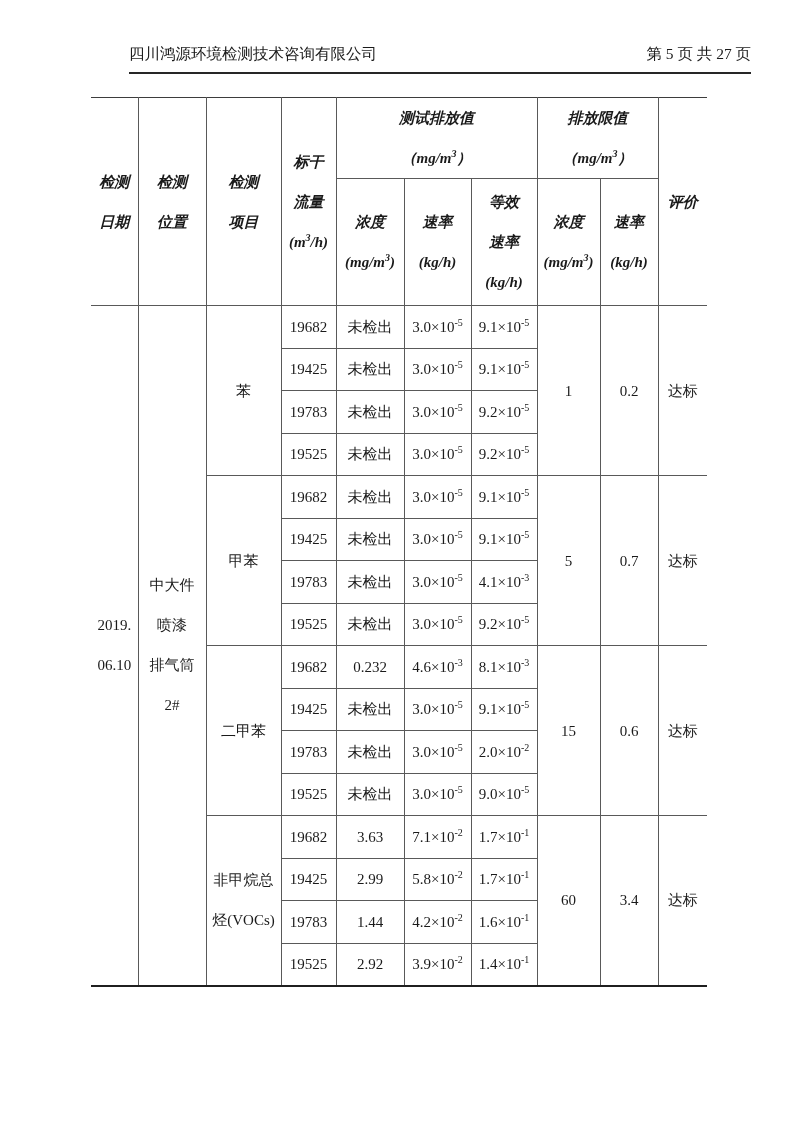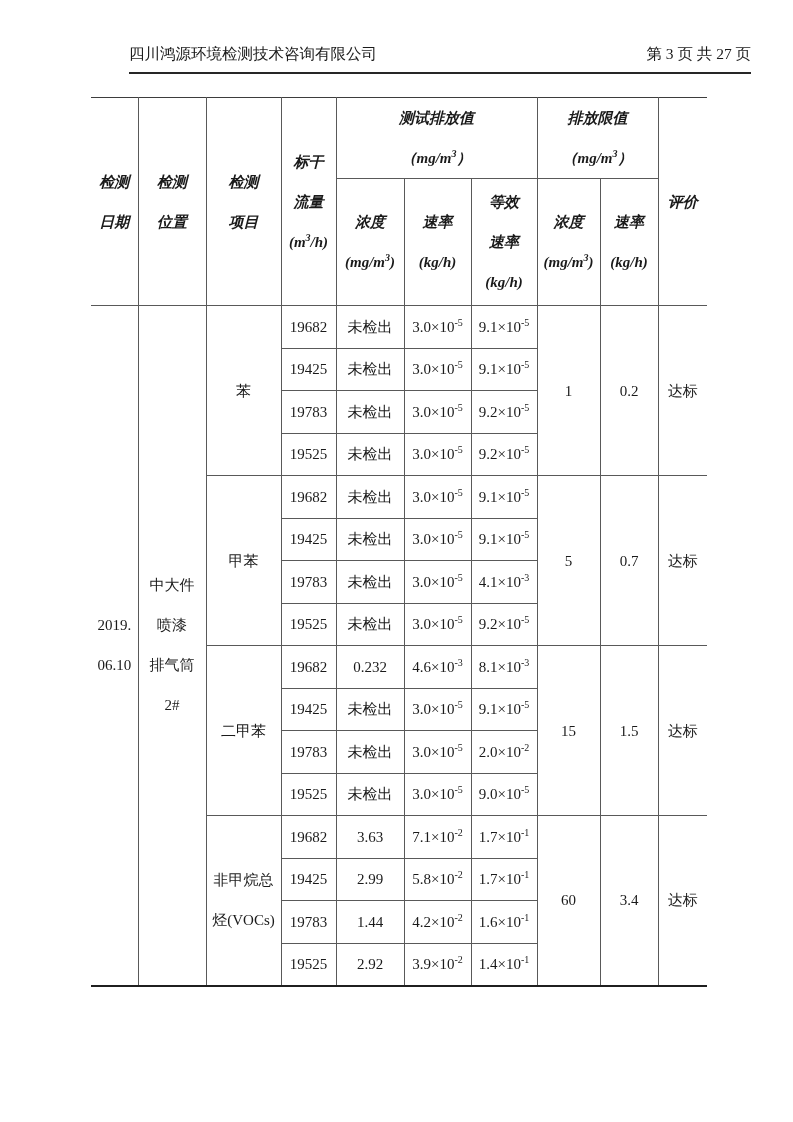--- a/index.html
+++ b/index.html
@@ -32,21 +32,21 @@
   .report-table tbody tr { height:42.5px; }
   .report-table .no-l { border-left:none; }
   .report-table .no-r { border-right:none; }
   sup { font-size:10px; line-height:0; vertical-align:super; letter-spacing:0; }
 </style>
 </head>
 <body>
 
 <div class="page-header">
   <span>四川鸿源环境检测技术咨询有限公司</span>
-  <span>第 3 页 共 27 页</span>
+  <span>第 5 页 共 27 页</span>
 </div>
 
 <table class="report-table">
   <colgroup>
     <col style="width:47px">
       <col style="width:68px">
       <col style="width:75px">
       <col style="width:55px">
     <col style="width:68px">
       <col style="width:67px">
@@ -132,21 +132,21 @@
         <td>3.0×10<sup>-5</sup></td>
         <td>9.2×10<sup>-5</sup></td>
       </tr>
       <tr>
         <td rowspan="4">二甲苯</td>
         <td>19682</td>
         <td>0.232</td>
         <td>4.6×10<sup>-3</sup></td>
         <td>8.1×10<sup>-3</sup></td>
         <td rowspan="4">15</td>
-        <td rowspan="4">1.5</td>
+        <td rowspan="4">0.6</td>
         <td rowspan="4" class="no-r">达标</td>
       </tr>
       <tr>
         <td>19425</td>
         <td>未检出</td>
         <td>3.0×10<sup>-5</sup></td>
         <td>9.1×10<sup>-5</sup></td>
       </tr>
       <tr>
         <td>19783</td>

